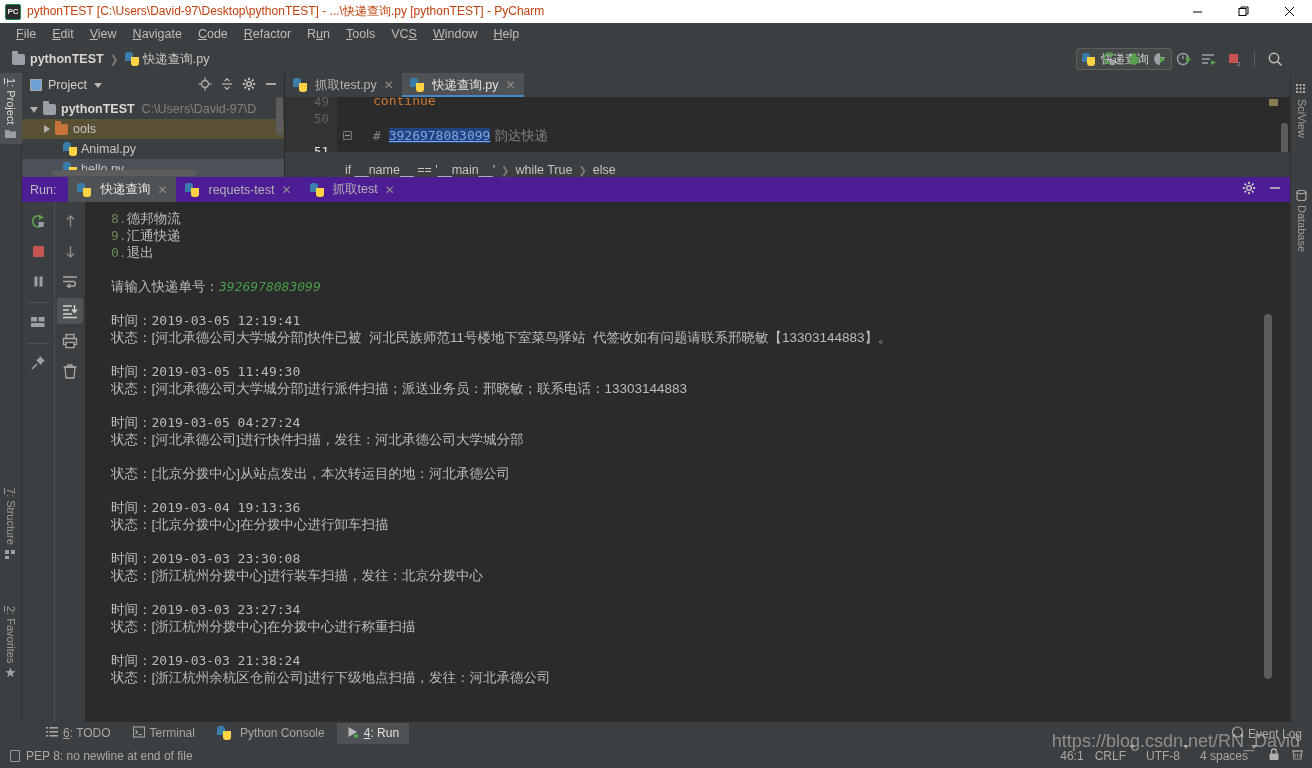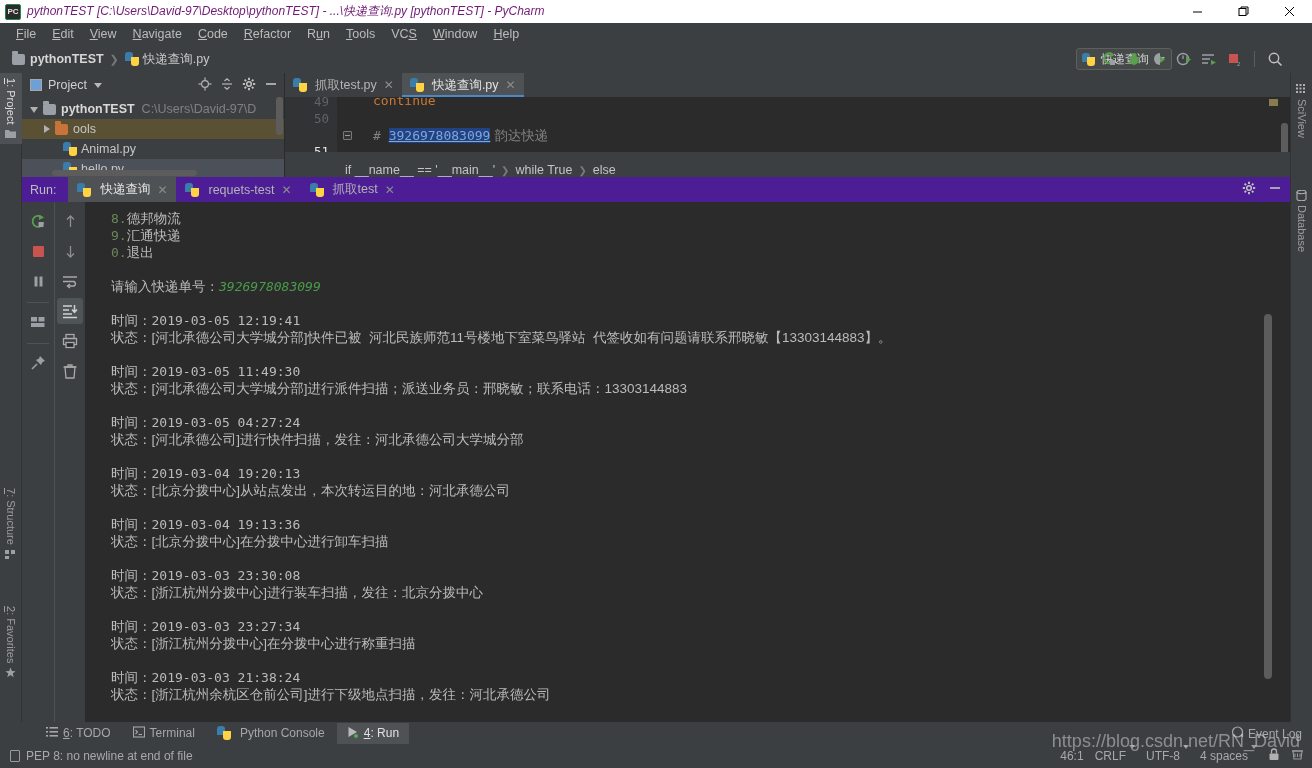--- a/index.html
+++ b/index.html
@@ -17,21 +17,21 @@
     position: absolute; left: 0; top: 0; width: 1312px; height: 23px;
     background: #ffffff; display: flex; align-items: center;
   }
   .titlebar .pc-logo {
     width: 16px; height: 16px; margin-left: 5px; margin-right: 6px;
     background: #2b2b2b; border: 1px solid #1d8a4a; border-radius: 2px;
     color: #e8e8e8; font-size: 8px; line-height: 14px; text-align: center;
     font-family: "Liberation Sans", sans-serif; font-weight: bold;
   }
   .titlebar .title-text {
-    font-size: 12px; color: #701a75; white-space: nowrap; font-style: italic;
+    font-size: 12px; color: #c2410c; white-space: nowrap;
   }
   .win-ctrls { position: absolute; right: 0; top: 0; height: 23px; display: flex; }
   .win-btn {
     width: 46px; height: 23px; display: flex; align-items: center; justify-content: center;
     color: #000; font-size: 12px; font-family: "Liberation Sans", sans-serif;
   }
 
   
   .menubar {
     position: absolute; left: 0; top: 23px; width: 1312px; height: 22px;
@@ -662,21 +662,20 @@
           <div class="cline"><span class="cn lbl">时间：</span><span class="ts">2019-03-05 11:49:30</span></div>
           <div class="cline"><span class="cn lbl">状态：</span><span class="cn">[河北承德公司大学城分部]进行派件扫描；派送业务员：邢晓敏；联系电话：13303144883</span></div>
           <div class="cline blank"></div>
         </div>
         <div>
           <div class="cline"><span class="cn lbl">时间：</span><span class="ts">2019-03-05 04:27:24</span></div>
           <div class="cline"><span class="cn lbl">状态：</span><span class="cn">[河北承德公司]进行快件扫描，发往：河北承德公司大学城分部</span></div>
           <div class="cline blank"></div>
         </div>
         <div>
-          <div class="cline"><span class="cn lbl">时间：</span><span class="ts">2019-03-04 19:20:13</span></div>
           <div class="cline"><span class="cn lbl">状态：</span><span class="cn">[北京分拨中心]从站点发出，本次转运目的地：河北承德公司</span></div>
           <div class="cline blank"></div>
         </div>
         <div>
           <div class="cline"><span class="cn lbl">时间：</span><span class="ts">2019-03-04 19:13:36</span></div>
           <div class="cline"><span class="cn lbl">状态：</span><span class="cn">[北京分拨中心]在分拨中心进行卸车扫描</span></div>
           <div class="cline blank"></div>
         </div>
         <div>
           <div class="cline"><span class="cn lbl">时间：</span><span class="ts">2019-03-03 23:30:08</span></div>

